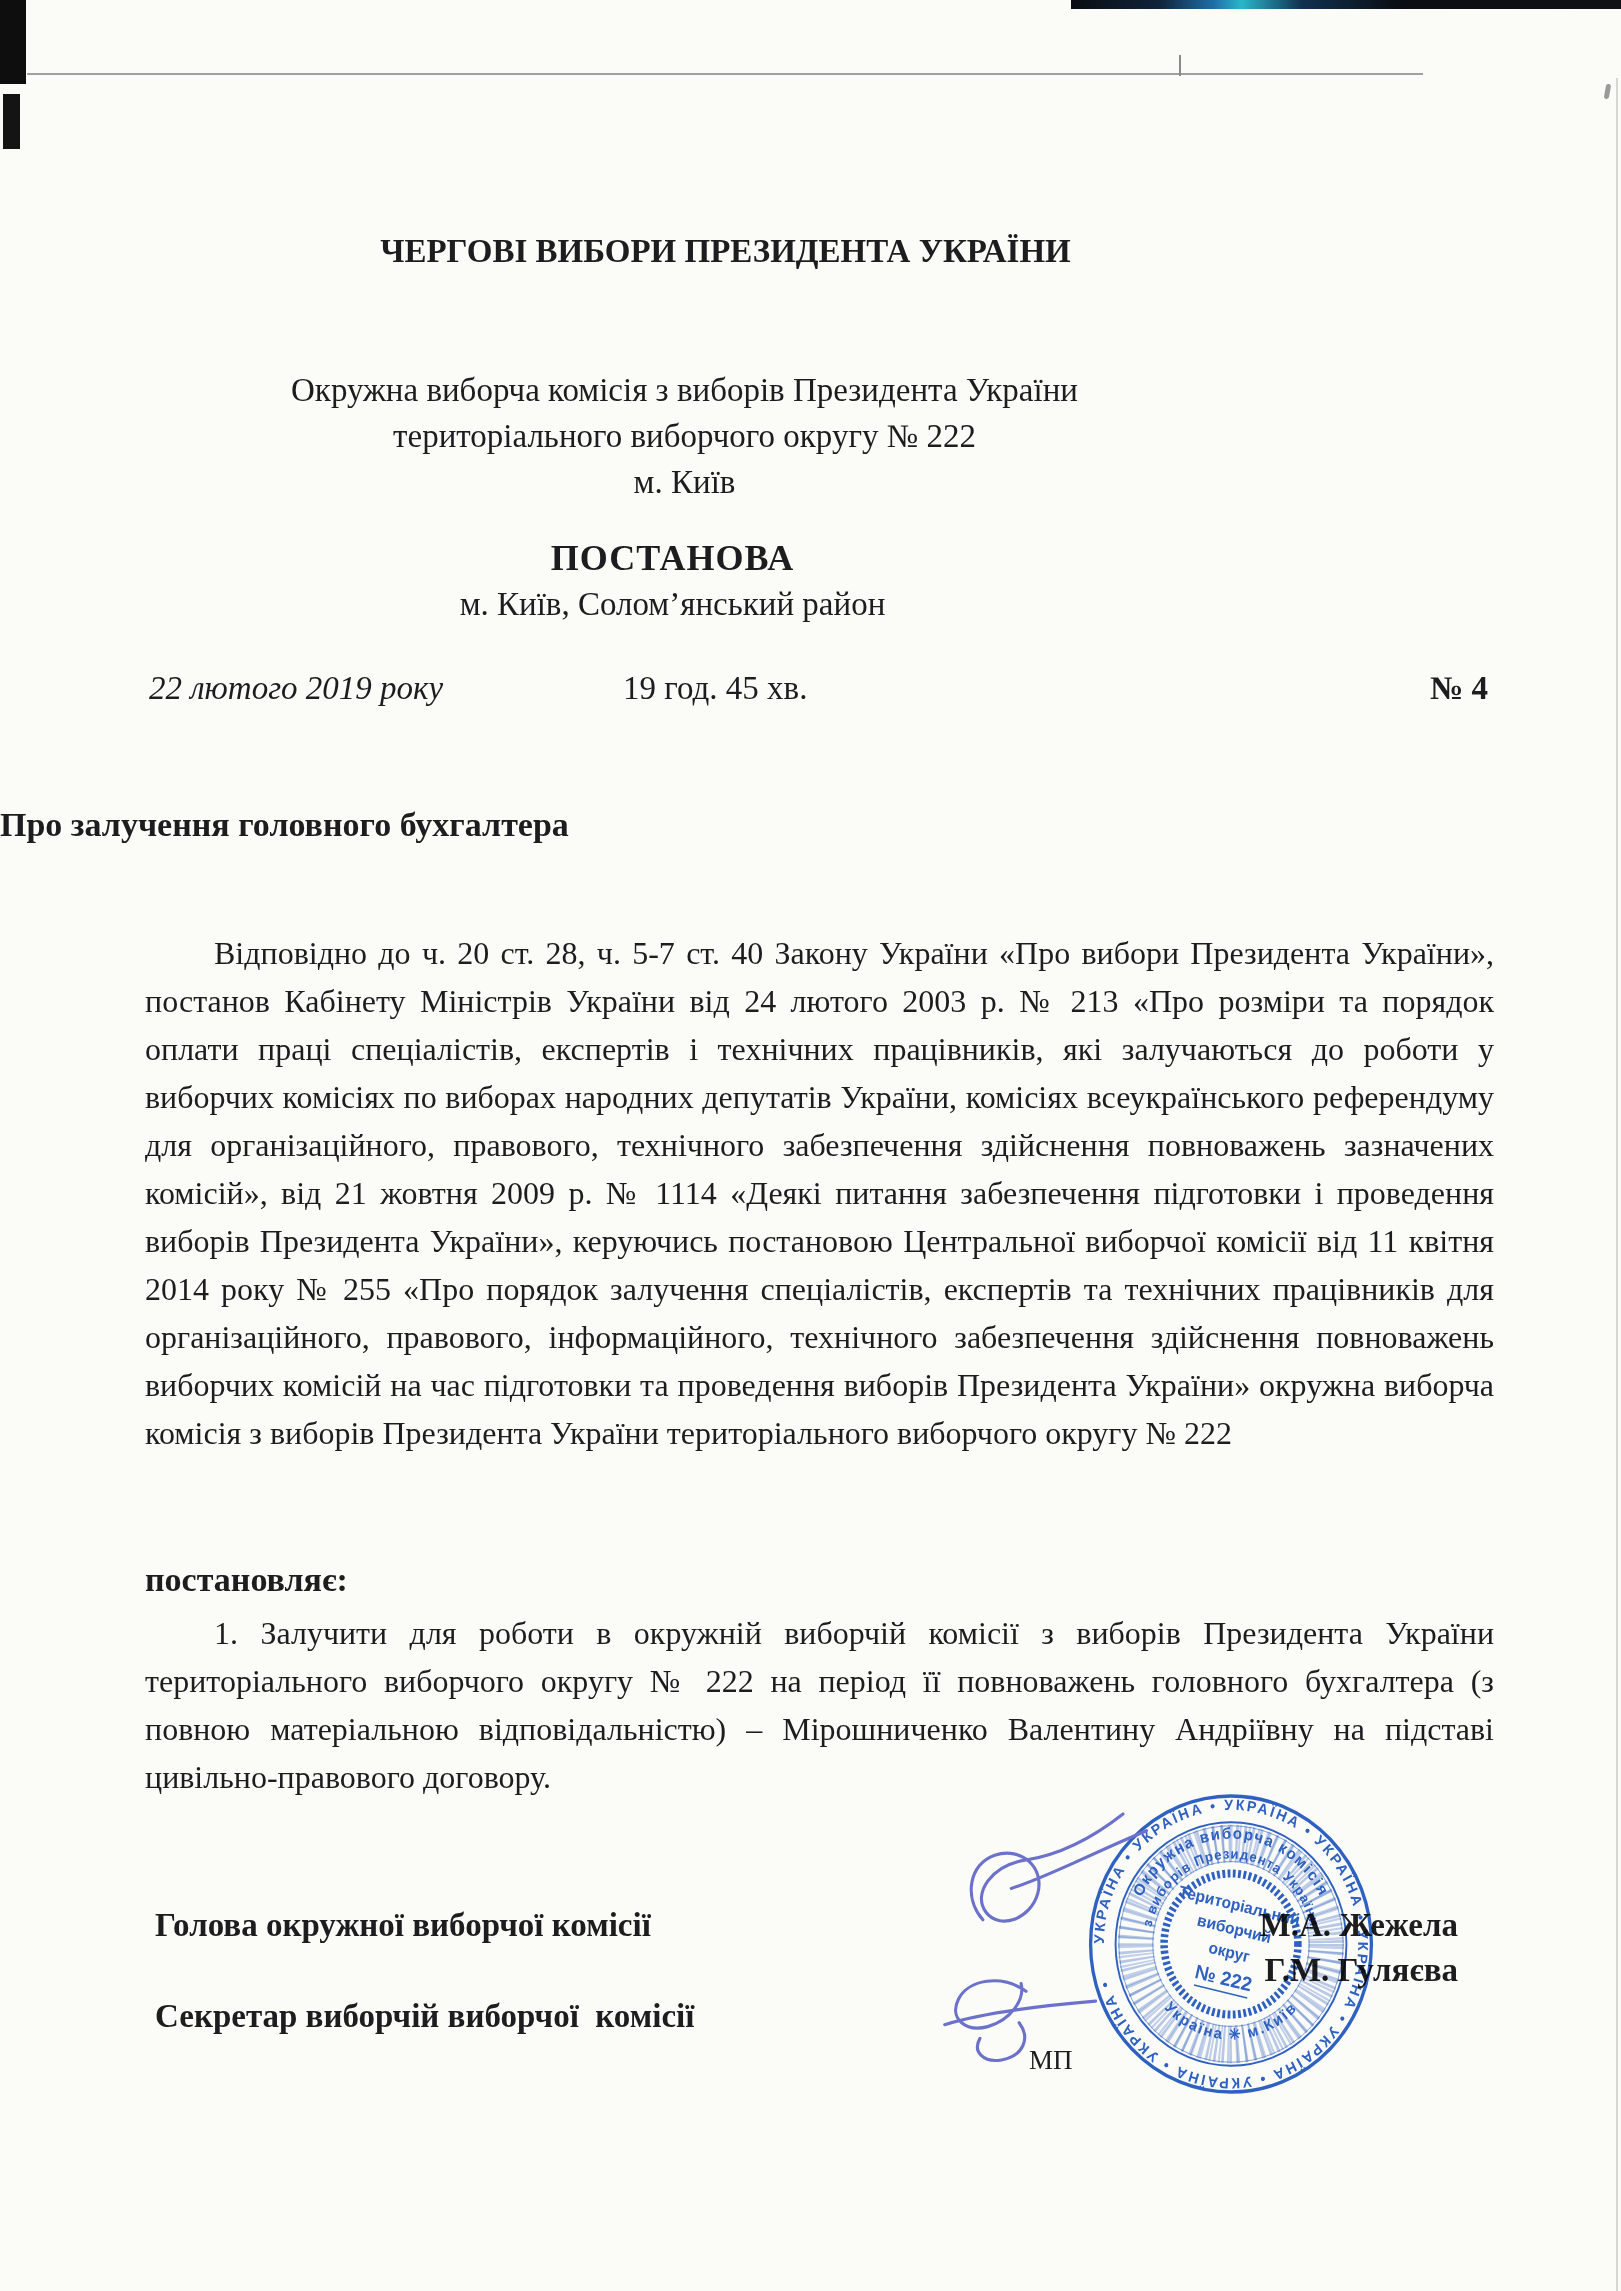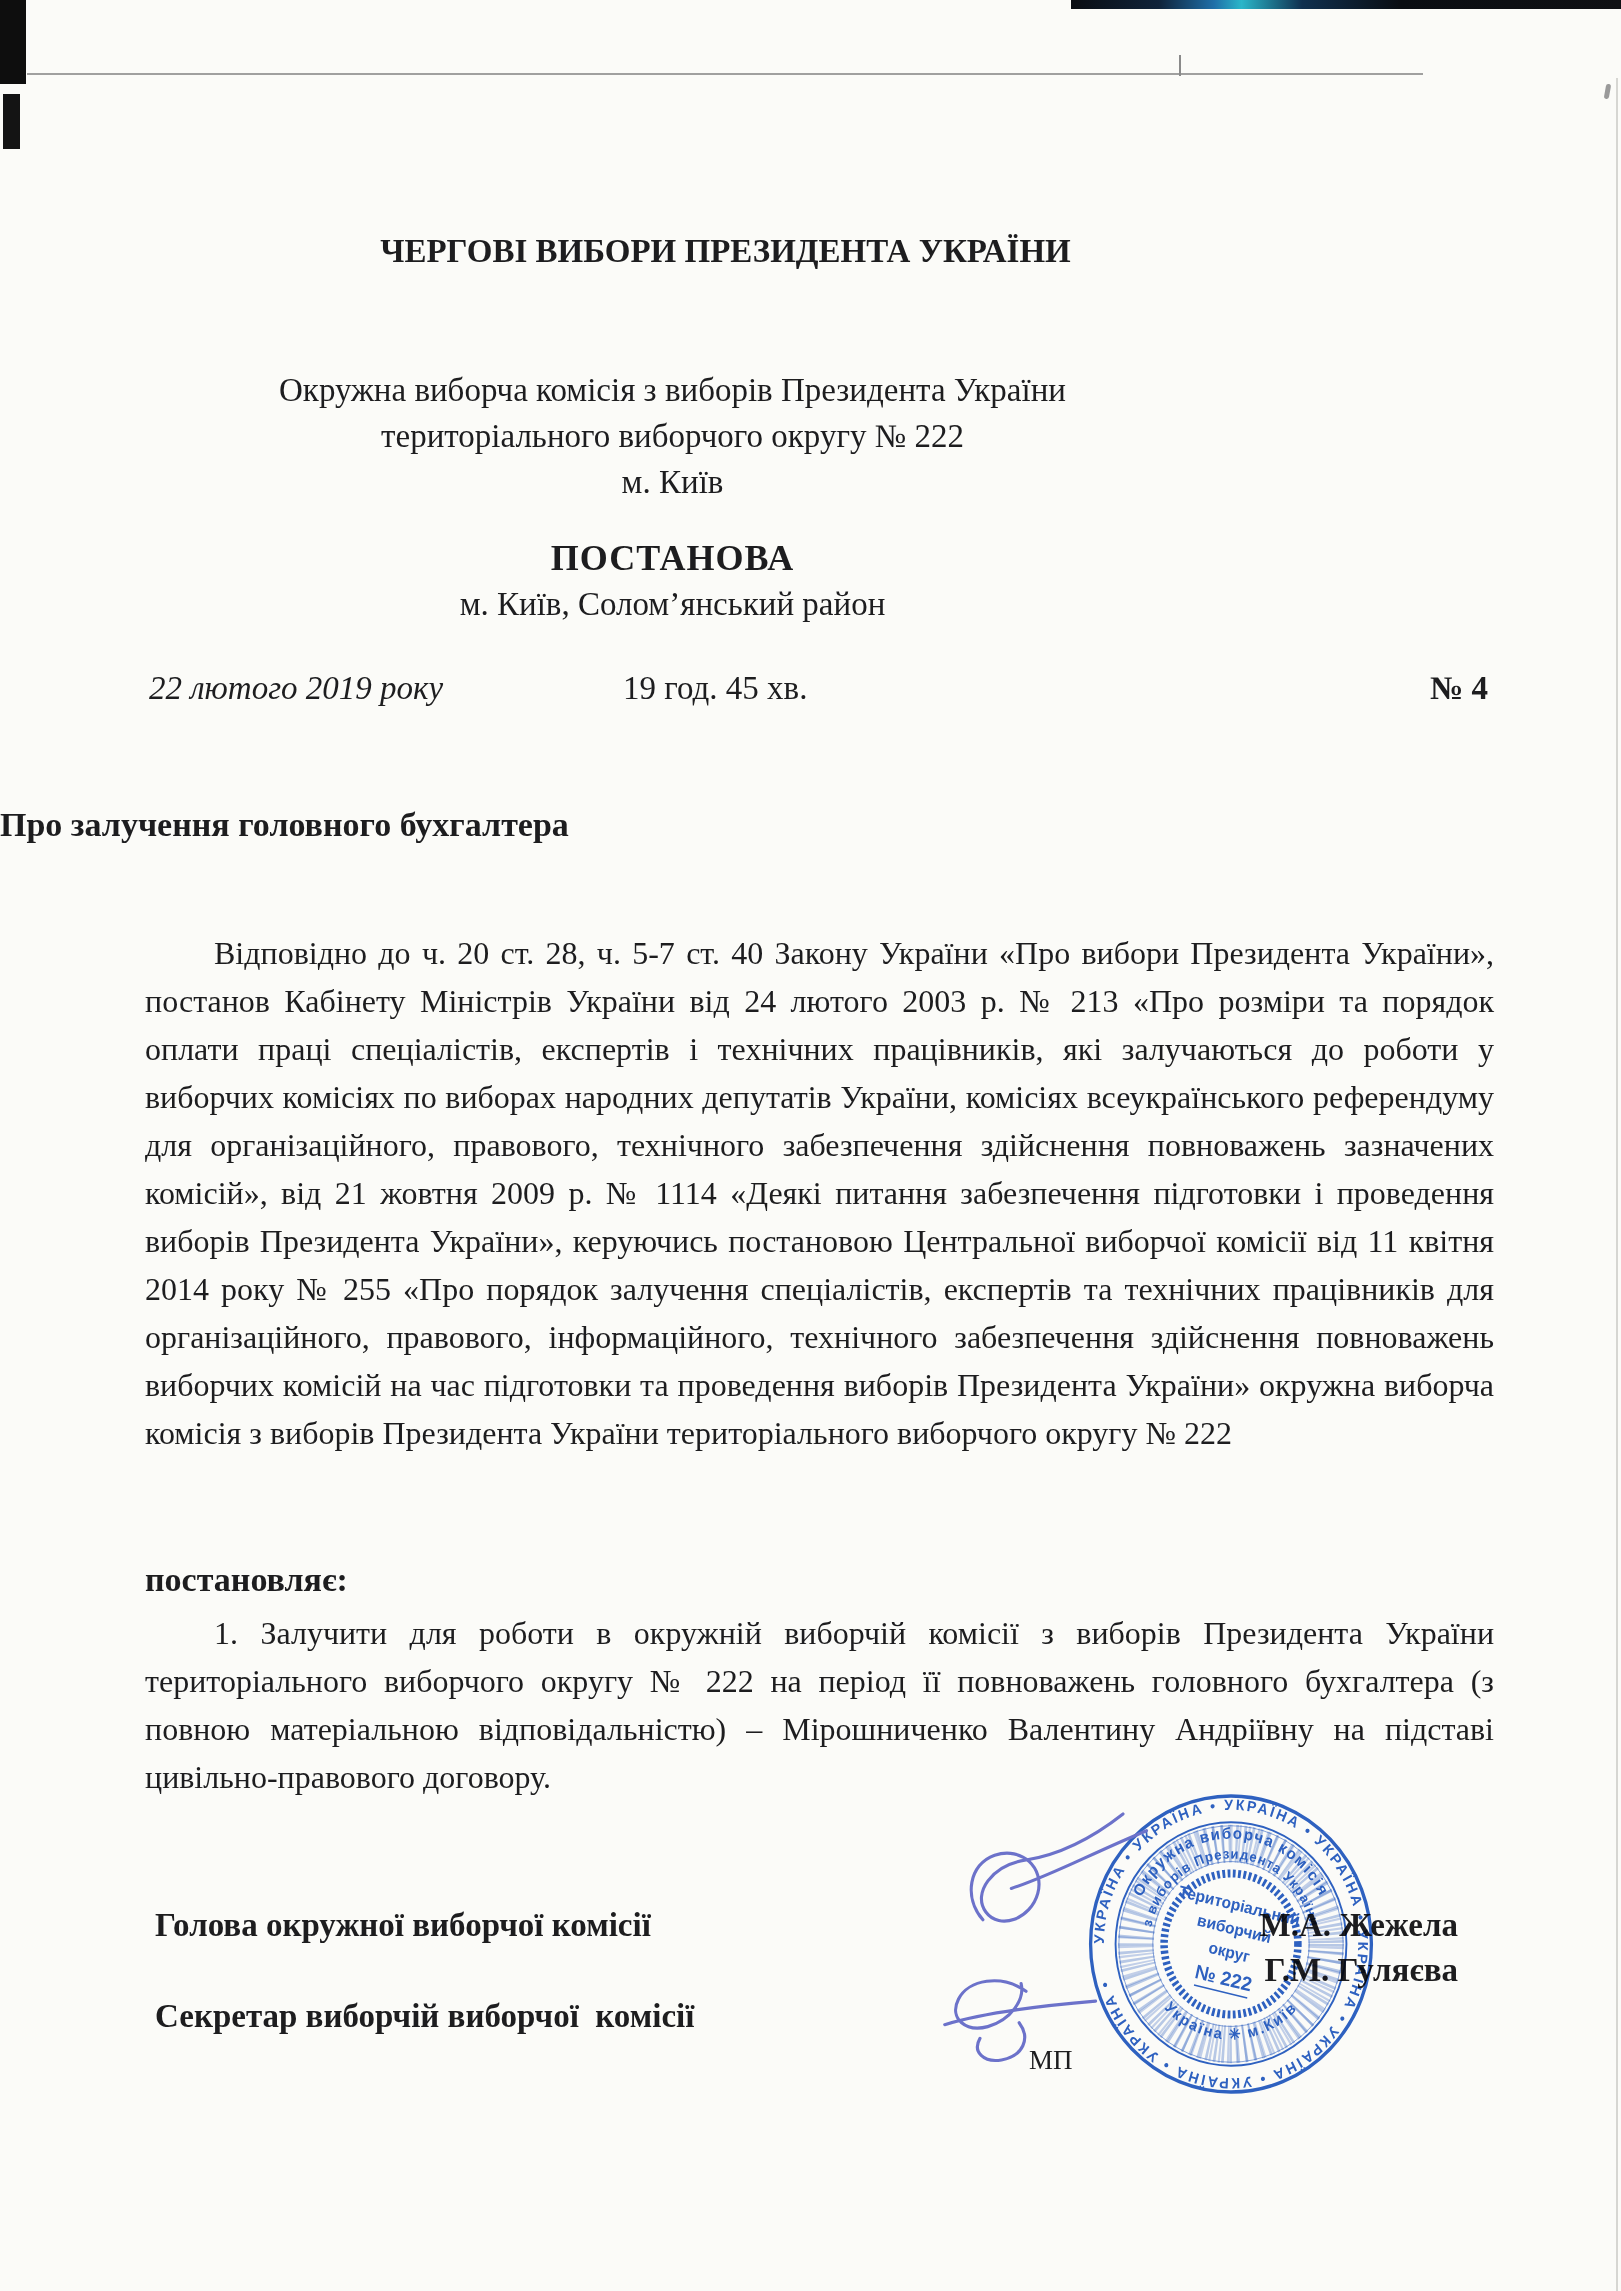--- a/index.html
+++ b/index.html
@@ -15,21 +15,21 @@
     background:linear-gradient(90deg,#0a0d12 0%,#10233a 16%,#1f6fa8 26%,#2bb6c9 31%,#10304f 42%,#0a0d12 60%,#101114 100%);}
   .rule-top{left:27.4px;top:73px;width:1396px;height:2px;background:#8f8f8f;opacity:.85;}
   .art-tick{left:1179px;top:55px;width:2px;height:20.6px;background:#8a8a8a;}
   .art-quote{left:1605px;top:84px;width:4.9px;height:14.7px;background:#9a9a9a;border-radius:2.9px;transform:rotate(10deg);}
   .art-right-edge{left:1616px;top:78px;width:2px;height:2213px;background:#d6d6d2;}
   
   .center-a{left:0;width:1451px;text-align:center;}
   .center-b{left:0;width:1345px;text-align:center;}
   .center-c{left:0;width:1549px;text-align:left;}
   .hdr{top:227px;font-size:33px;line-height:49px;font-weight:700;}
-  .commission{top:367px;font-size:33px;line-height:46px;}
+  .commission{top:367px;font-size:33px;line-height:46px;padding-left:12px;}
   .doc-type{top:537px;font-size:36px;font-weight:700;letter-spacing:1px;}
   .doc-place{top:586px;font-size:33px;}
   .date-row{left:145px;top:670px;width:1349px;height:51px;font-size:33px;}
   .date-left{position:absolute;left:3.9px;top:0;font-style:italic;}
   .date-time{position:absolute;left:478px;top:0;}
   .date-num{position:absolute;right:5.9px;top:0;font-weight:700;}
   .subject{top:802px;font-size:34px;line-height:45px;font-weight:700;}
   .bodytext{left:145px;width:1349px;font-size:32px;line-height:48px;text-align:justify;}
   .preamble{top:929px;text-indent:69px;}
   .resolves{left:145px;top:1561px;font-size:34px;font-weight:700;}

